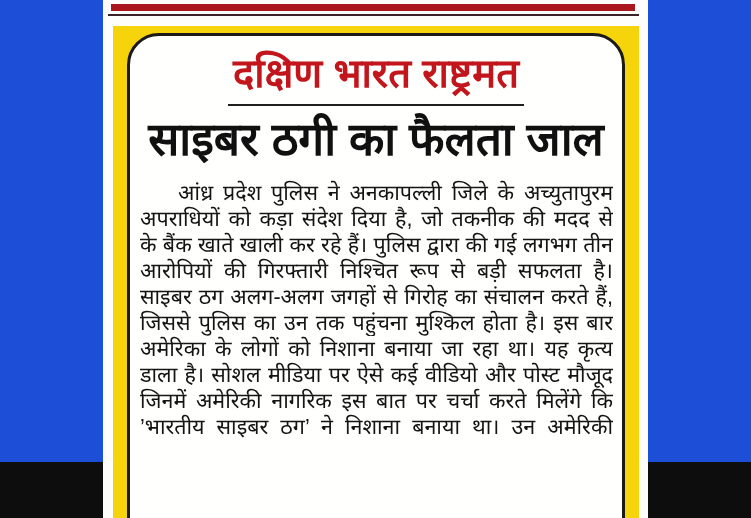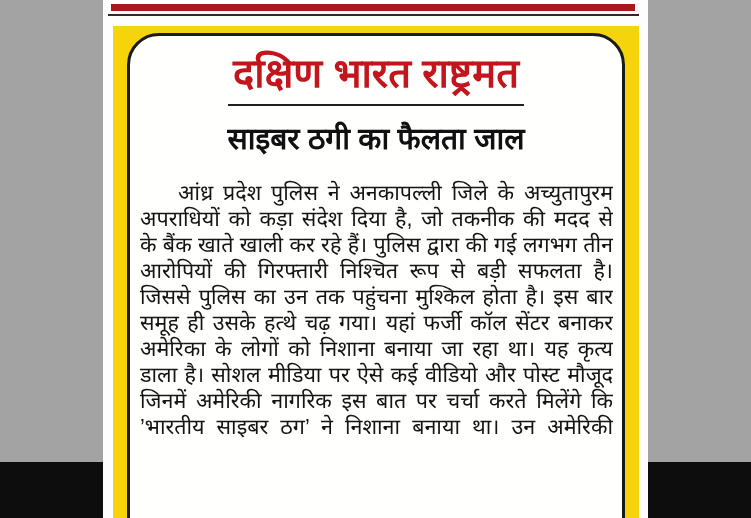--- a/index.html
+++ b/index.html
@@ -2,21 +2,21 @@
 <html><head>
 <meta charset="utf-8">
 <style>
   * { margin: 0; padding: 0; box-sizing: border-box; }
   html, body {
     width: 751px; height: 518px;
     background: #0d0d0d;
     overflow: hidden;
     font-family: "Liberation Sans", sans-serif;
   }
-  .stage { position: relative; width: 751px; height: 462px; background: #a3a3a3; }
+  .stage { position: relative; width: 751px; height: 462px; background: #1d4ed8; }
 
   .panel {
     position: absolute; left: 103px; top: 0;
     width: 545px; height: 518px;
     background: #fdfdfc;
   }
 
   .rule-thick {
     position: absolute; left: 8px; top: 4px;
     width: 524px; height: 7px;
@@ -54,21 +54,21 @@
   }
   .title-underline {
     width: 296px; height: 2px;
     background: #1f1f1f;
     margin: 6px auto 0;
   }
   .headline {
     margin-top: 3px;
     text-align: center;
     color: #101010;
-    font-size: 30px;
+    font-size: 46px;
     font-weight: bold;
     line-height: 60px;
   }
 
   .body-text {
     margin: 11px 9px 0 10px;
     color: #141414;
     font-size: 21.5px;
   }
   .body-line {
@@ -97,22 +97,22 @@
 
         <div class="title-underline"></div>
 
         <div class="headline">साइबर ठगी का फैलता जाल</div>
 
         <div class="body-text">
           <div class="body-line first">आंध्र प्रदेश पुलिस ने अनकापल्ली जिले के अच्युतापुरम इलाके</div>
           <div class="body-line">अपराधियों को कड़ा संदेश दिया है, जो तकनीक की मदद से लोगों</div>
           <div class="body-line">के बैंक खाते खाली कर रहे हैं। पुलिस द्वारा की गई लगभग तीन दर्जन</div>
           <div class="body-line">आरोपियों की गिरफ्तारी निश्चित रूप से बड़ी सफलता है। अक्सर</div>
+          <div class="body-line">साइबर ठग अलग-अलग जगहों से गिरोह का संचालन करते हैं,</div>
           <div class="body-line">जिससे पुलिस का उन तक पहुंचना मुश्किल होता है। इस बार बड़ा</div>
-          <div class="body-line">समूह ही उसके हत्थे चढ़ गया। यहां फर्जी कॉल सेंटर बनाकर</div>
           <div class="body-line">अमेरिका के लोगों को निशाना बनाया जा रहा था। यह कृत्य गंभीर</div>
           <div class="body-line">डाला है। सोशल मीडिया पर ऐसे कई वीडियो और पोस्ट मौजूद हैं,</div>
           <div class="body-line">जिनमें अमेरिकी नागरिक इस बात पर चर्चा करते मिलेंगे कि उन्हें</div>
           <div class="body-line">’भारतीय साइबर ठग’ ने निशाना बनाया था। उन अमेरिकी नागरिकों</div>
         </div>
 
       </div>
     </div>
 
   </div>

